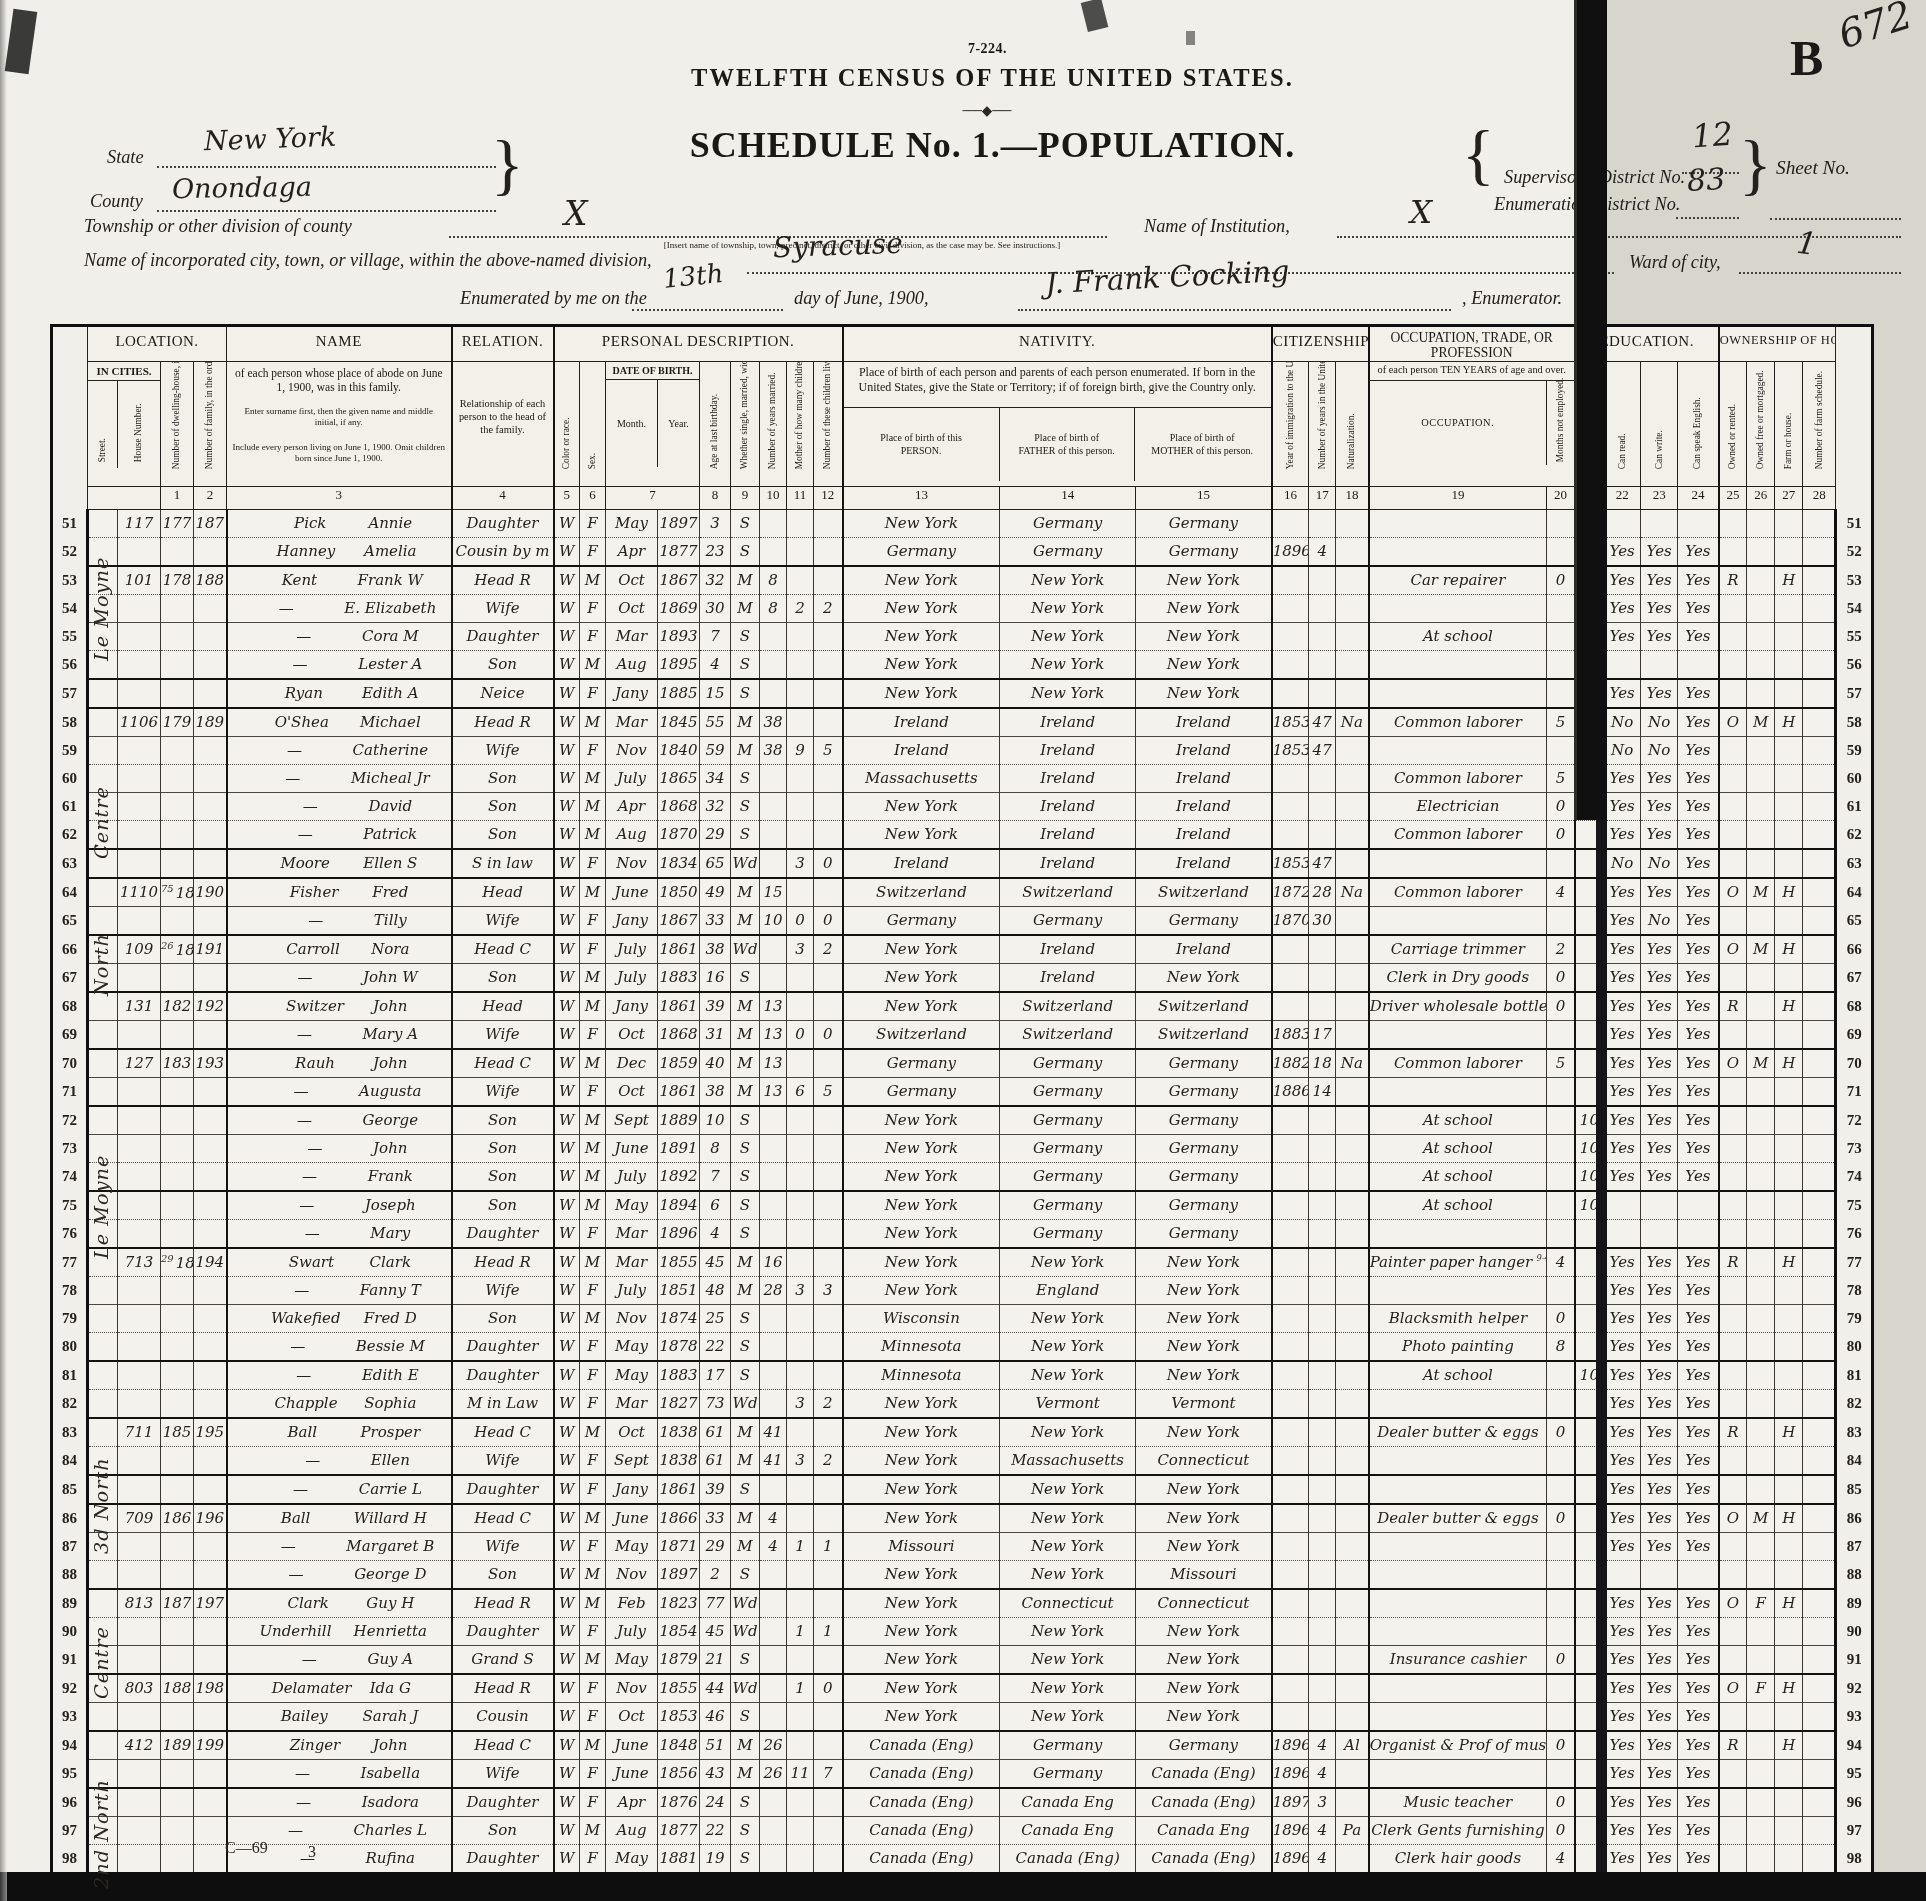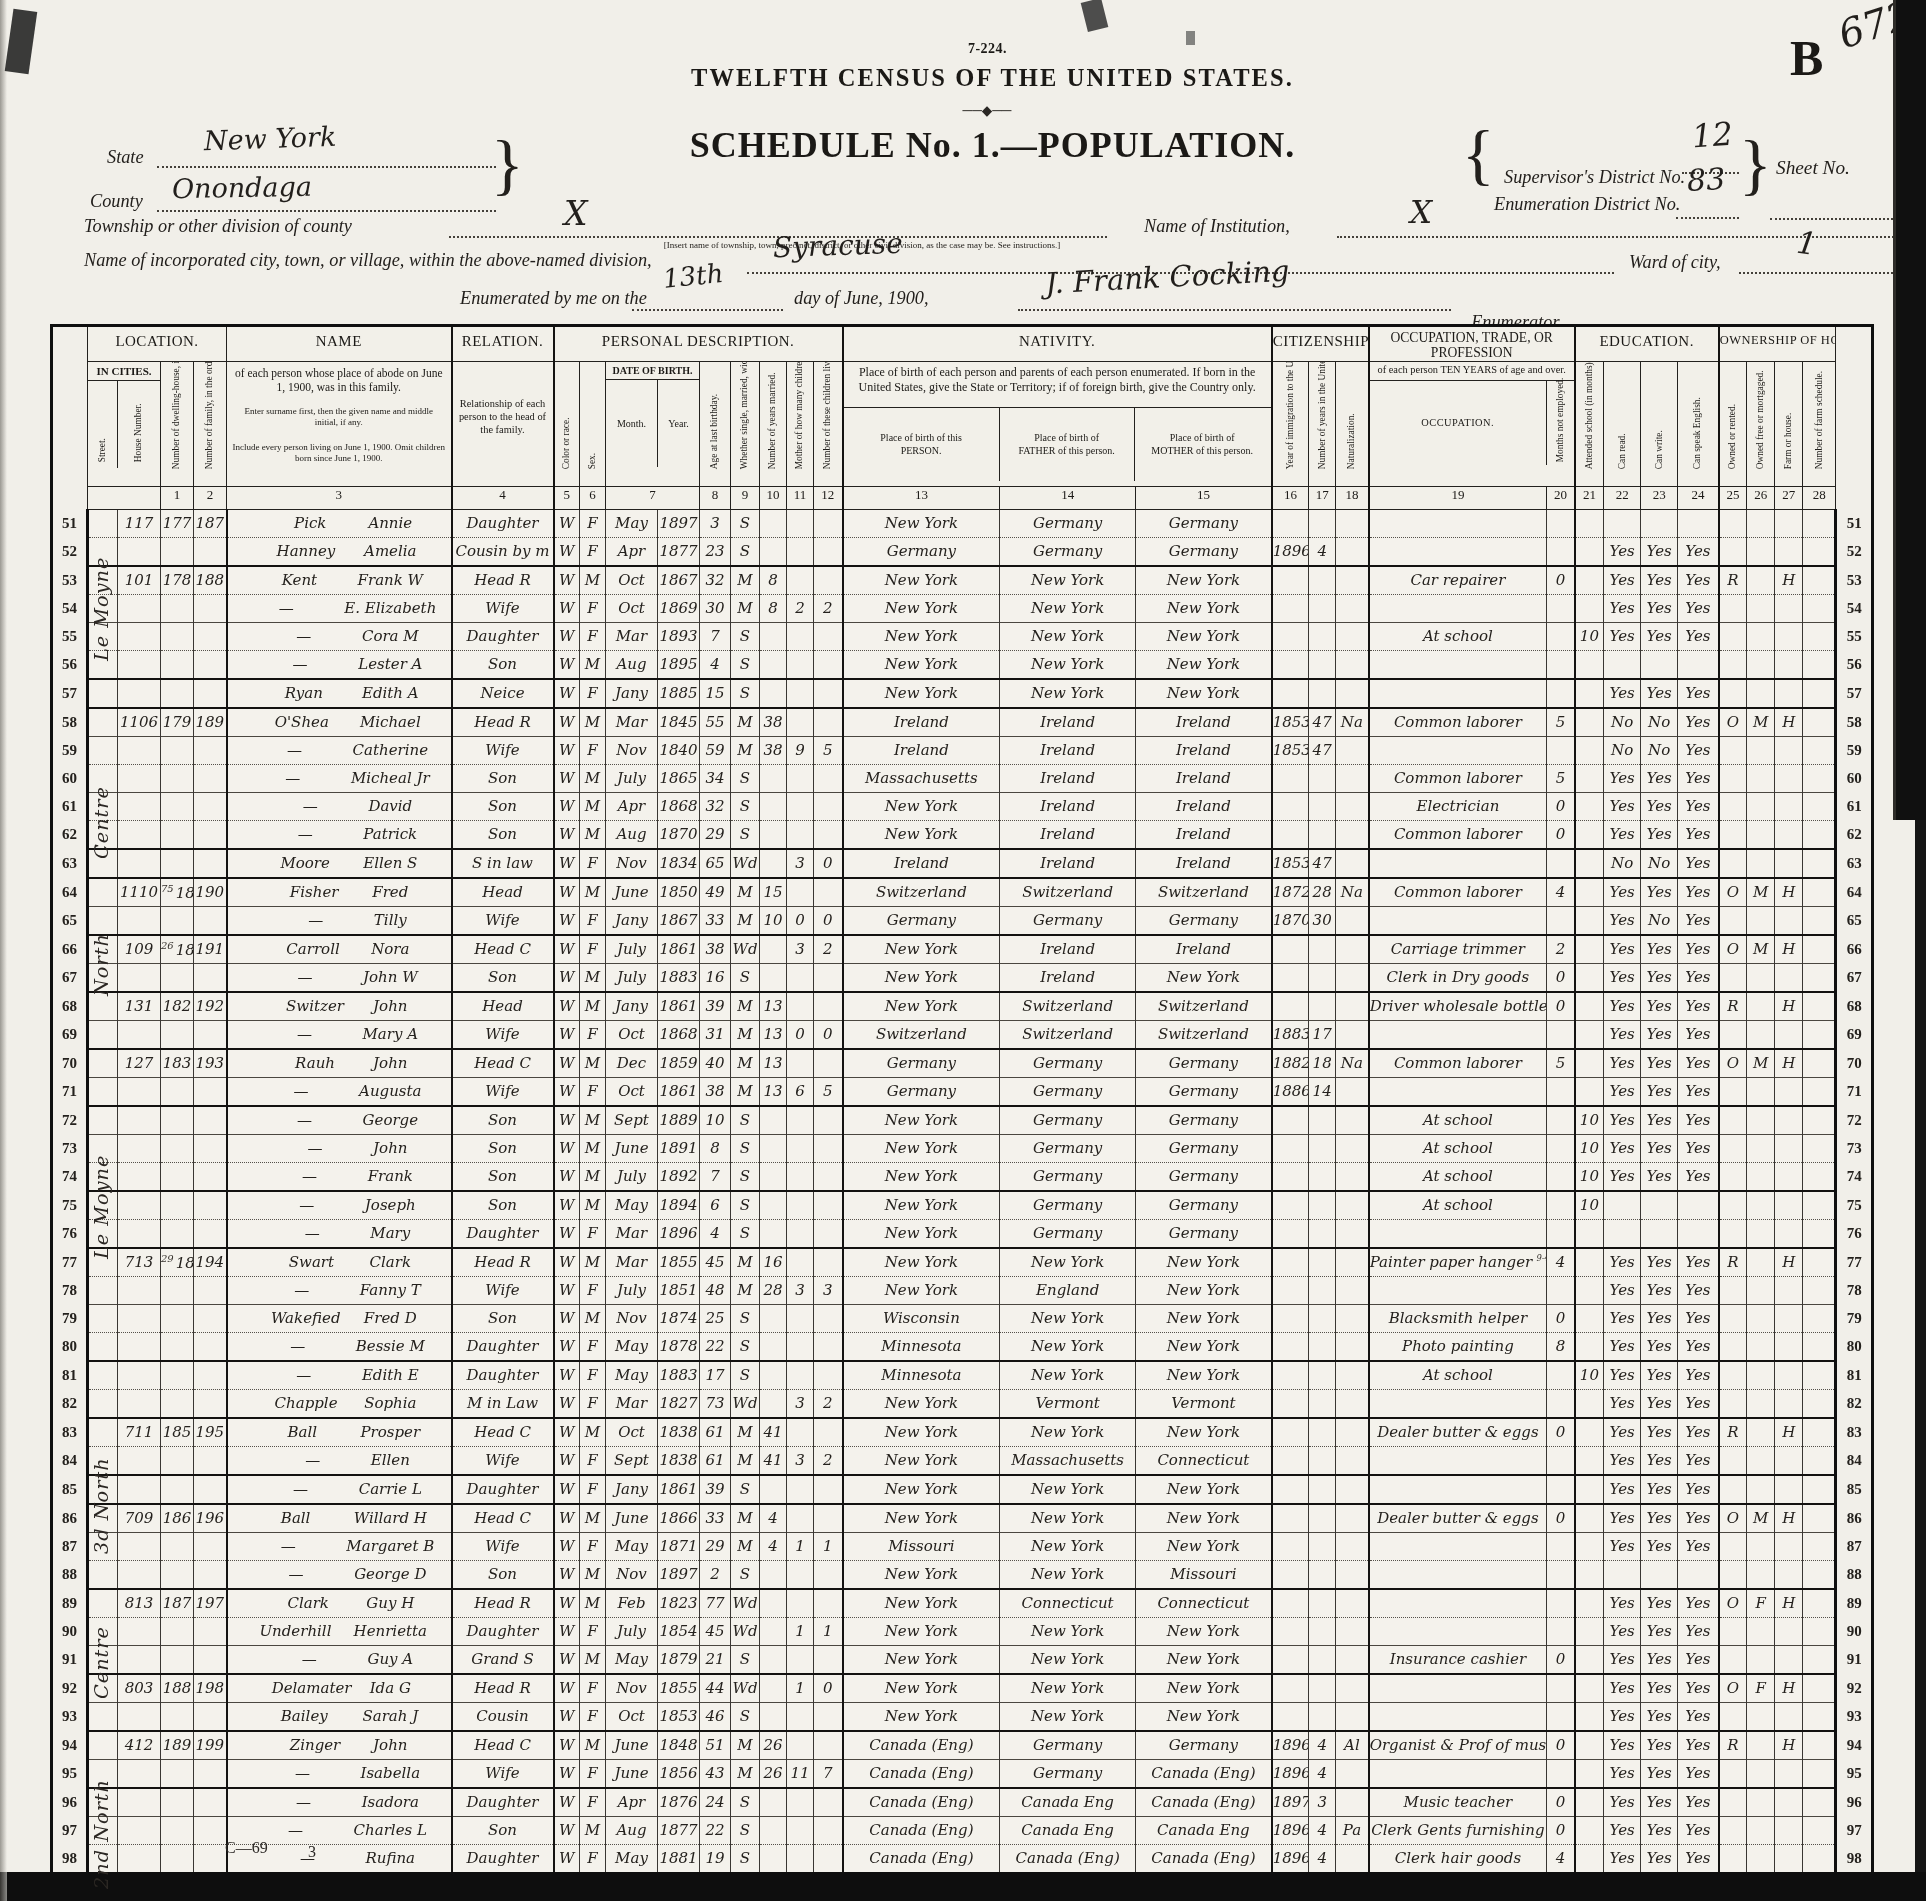--- a/index.html
+++ b/index.html
@@ -1,17 +1,17 @@
 <!DOCTYPE html>
 <html style="font-size:8.4px"><head>
 <meta charset="utf-8">
 <style>
   html,body{margin:0;padding:0;background:#d8d5cd;}
   body{width:1926px;height:1901px;overflow:hidden;font-family:"Liberation Serif","DejaVu Serif",serif;}
-  #page{position:absolute;top:0;left:0;width:1926px;height:1901px;background:#f1efe9;color:#1b1916;}
+  #page{position:absolute;top:0;left:0;width:1607px;height:1901px;background:#f1efe9;color:#1b1916;}
 
   
   .edge-right{position:absolute;top:0;right:0;width:30px;height:820px;background:#101010;border-left:3.1px solid #2e2c28;}
   .edge-right2{position:absolute;top:820px;right:0;width:11.5px;height:1081px;background:#151515;}
   .edge-bottom{position:absolute;left:0;bottom:0;width:1926px;height:29px;background:#0e0e0e;}
   .edge-left{position:absolute;top:0;left:0;width:7.3px;height:1901px;background:linear-gradient(90deg,#55524c,#f1efe9);opacity:.55;}
   .speck1{position:absolute;left:9.4px;top:10.4px;width:24px;height:63px;background:#1a1a1a;transform:rotate(8deg);opacity:.85;}
   .speck2{position:absolute;left:1084px;top:0px;width:21px;height:30px;background:#242424;transform:rotate(-14deg);opacity:.8;}
   .speck3{position:absolute;left:1186px;top:31px;width:9.4px;height:13.6px;background:#3a3a3a;opacity:.6;}
 
@@ -132,21 +132,21 @@
     <div class="abs lbl" style="left:1629px;top:252px;">Ward of city,</div>
     <div class="abs hw" style="left:1797px;top:225px;font-size:31px;transform:rotate(8deg);">1</div>
     <div class="abs dotline" style="left:1739px;top:272px;width:162px;"></div>
 
     <div class="abs lbl" style="left:460px;top:288px;">Enumerated by me on the</div>
     <div class="abs hw" style="left:663px;top:261px;font-size:26px;transform:rotate(-6deg);">13th</div>
     <div class="abs dotline" style="left:632px;top:309px;width:151px;"></div>
     <div class="abs lbl" style="left:794px;top:288px;">day of June, 1900,</div>
     <div class="abs hw" style="left:1045px;top:260px;font-size:29px;transform:rotate(-3deg);">J. Frank Cocking</div>
     <div class="abs dotline" style="left:1018px;top:309px;width:433px;"></div>
-    <div class="abs lbl" style="left:1462px;top:288px;margin-top:24px;">, Enumerator.</div>
+    <div class="abs lbl" style="left:1462px;top:288px;">, Enumerator.</div>
   </div>
 
   <table id="census">
     <colgroup>
       <col style="width:36px">
         <col style="width:30px">
         <col style="width:43px">
         <col style="width:33px">
         <col style="width:33px">
       <col style="width:225px">

